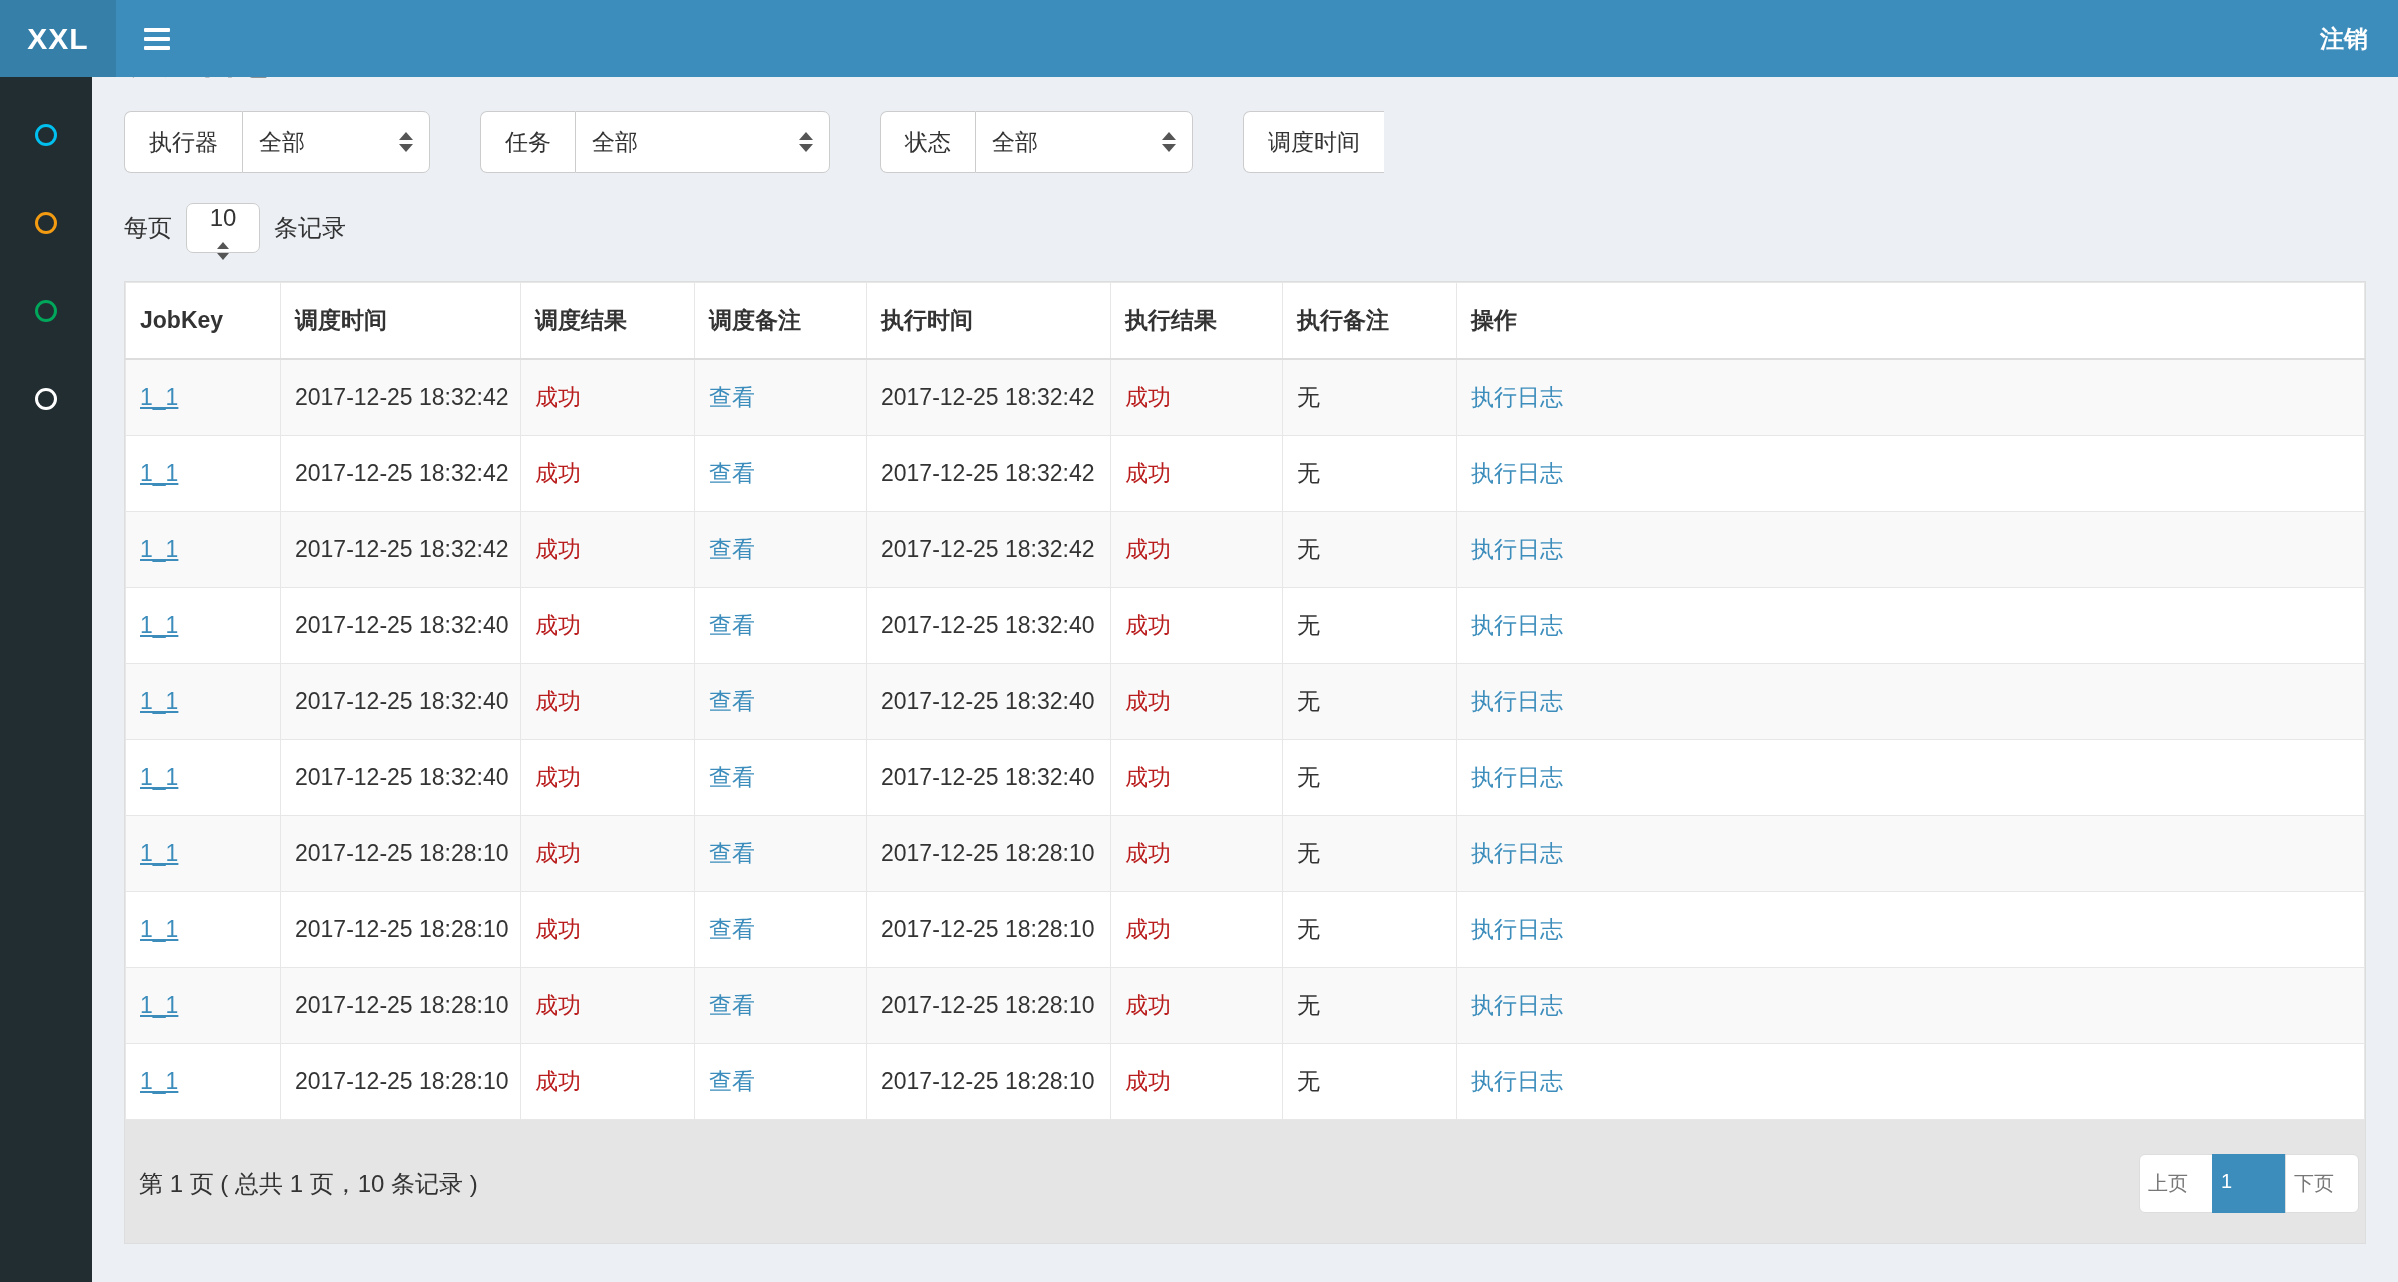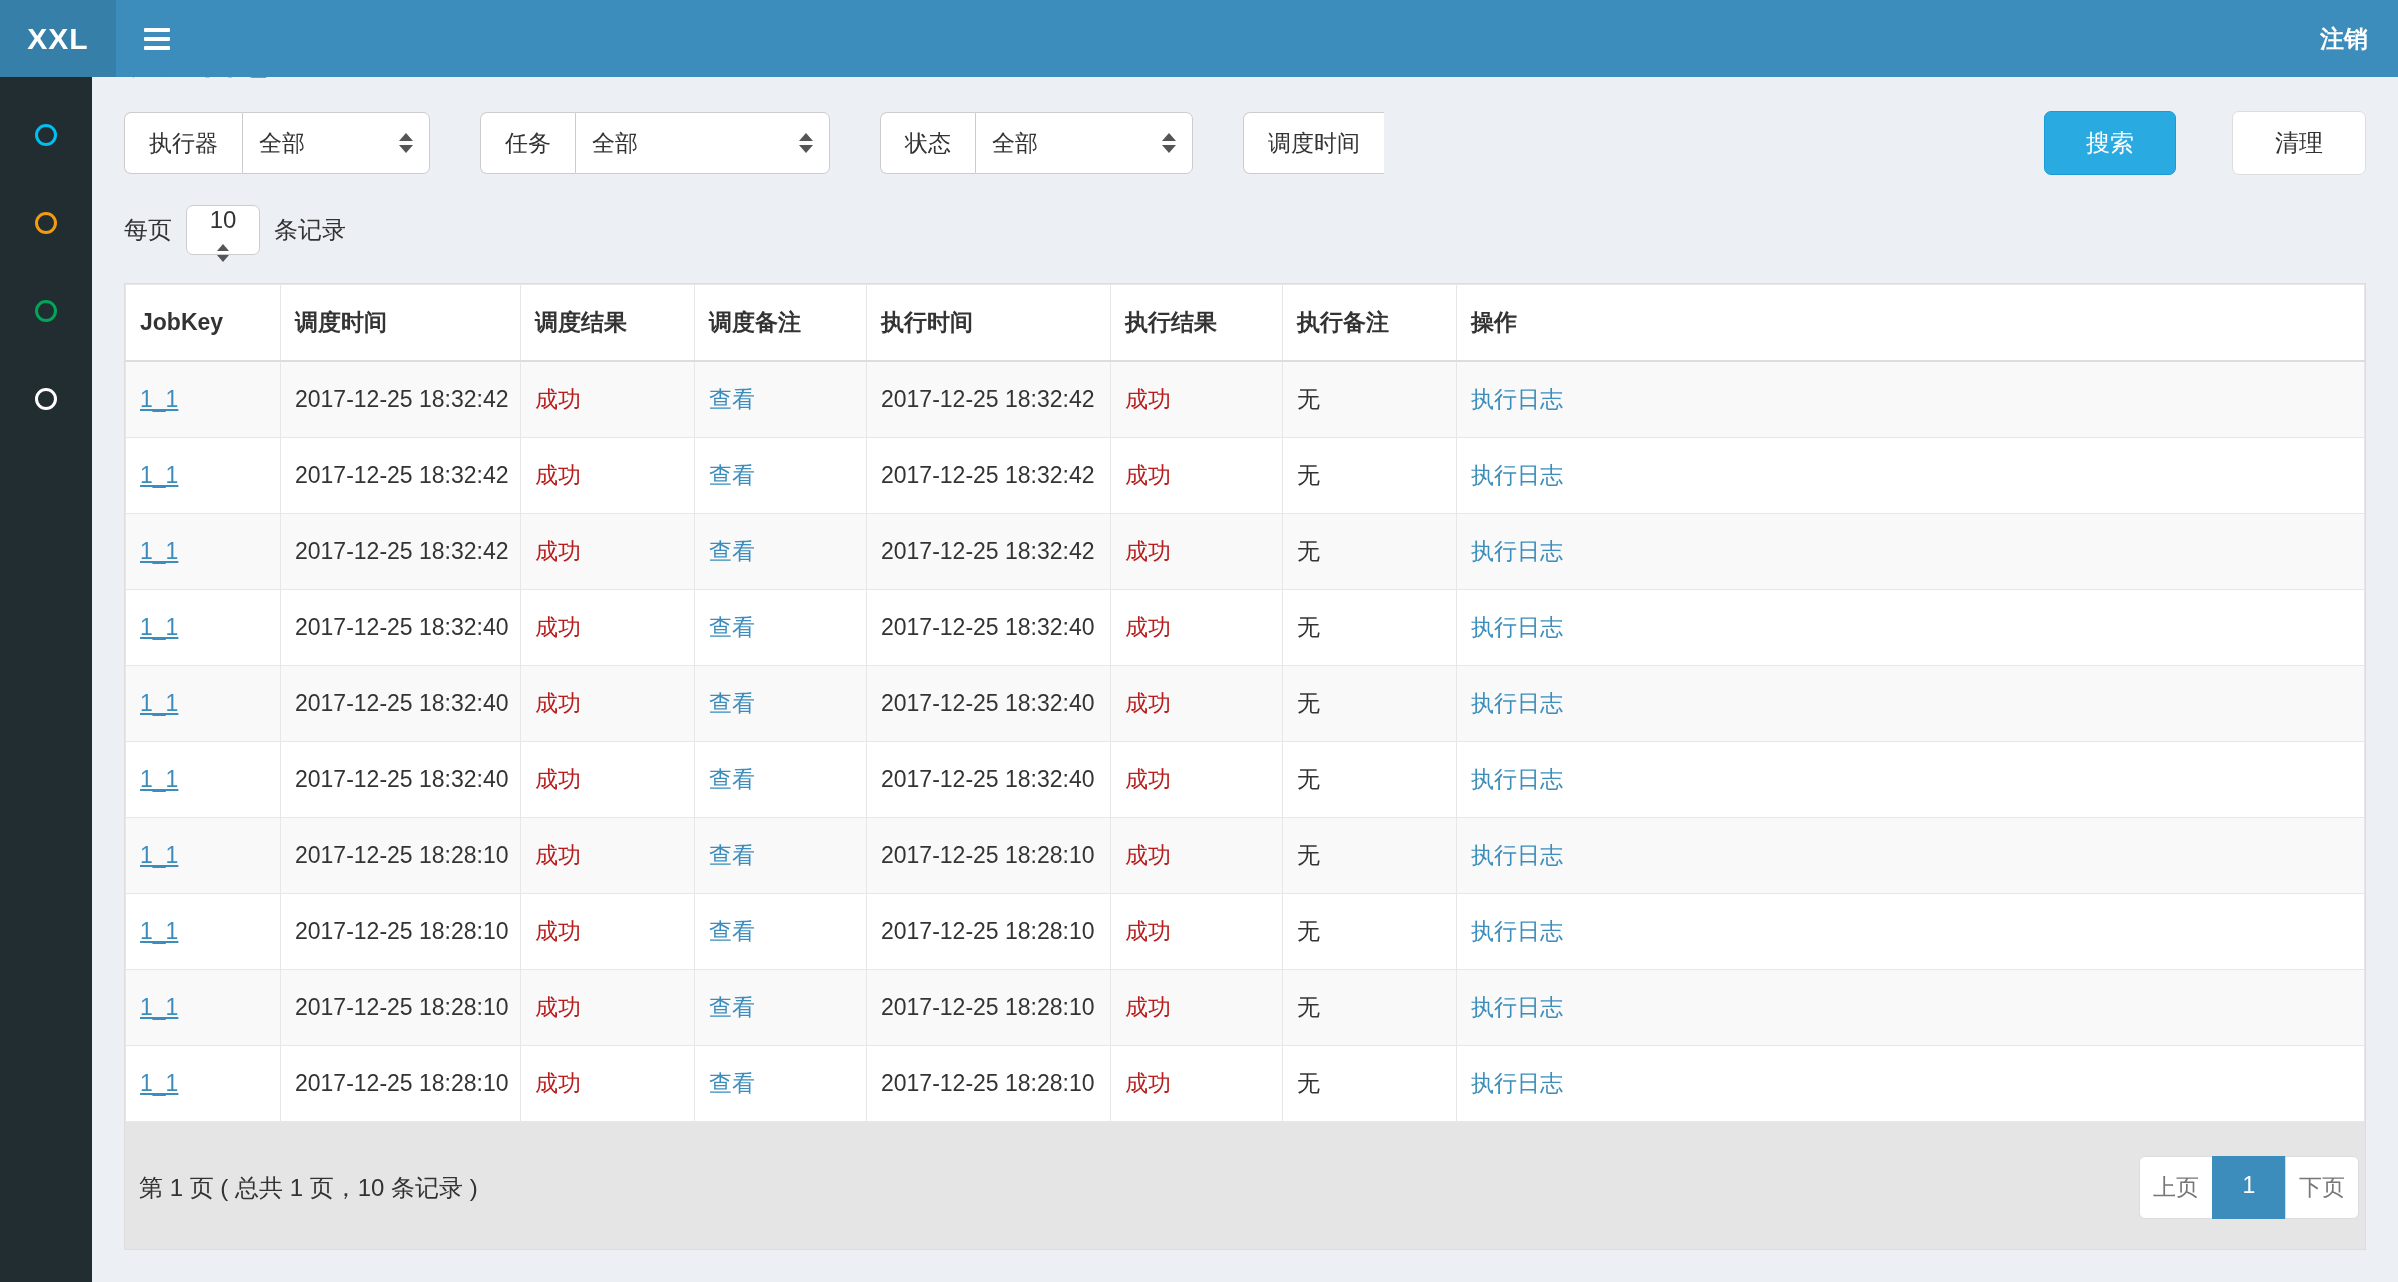--- a/index.html
+++ b/index.html
@@ -59,21 +59,21 @@
   tbody tr:nth-child(even) { background:#fff; }
   col.c1{width:155px;} col.c2{width:240px;} col.c3{width:174px;} col.c4{width:172px;}
   col.c5{width:244px;} col.c6{width:172px;} col.c7{width:174px;}
   a.tbl-link { color:#3c8dbc; text-decoration:none; cursor:pointer; }
   a.jobkey { text-decoration:underline; }
   .success { color:#b91c1c; }
 
   
   .table-footer { display:flex; align-items:center; justify-content:space-between; padding:34px 6px 30px 14px; font-size:24px; color:#333; background:#e5e5e5; }
   .pagination { display:flex; }
-  .page-btn { display:inline-block; min-width:74px; padding:15px 8px; border:1px solid #ddd; background:#fff; color:#777; font-size:23px; text-align:center; cursor:pointer; text-decoration:none; margin-left:-1px; }
+  .page-btn { display:inline-block; min-width:74px; padding:15px 8px; border:1px solid #ddd; background:#fff; color:#777; font-size:20px; text-align:left; cursor:pointer; text-decoration:none; margin-left:-1px; }
   .page-btn:first-child { border-radius:6px 0 0 6px; margin-left:0; }
   .page-btn:last-child { border-radius:0 6px 6px 0; }
   .page-btn.active { background:#3c8dbc; border-color:#3c8dbc; color:#fff; }
 </style>
 </head>
 <body>
 
 <header class="navbar">
   <div class="logo">XXL</div>
   <button class="hamburger">
@@ -134,24 +134,20 @@
       <div class="select w-status">
         <span>全部</span>
         <span class="spinner">
             <i class="up"></i>
             <i class="down"></i>
           </span>
       </div>
     </div>
     <div class="input-group" style="margin-right:0;">
       <span class="addon">调度时间</span>
-    </div>
-    <div class="filter-actions">
-      <button class="btn-search">搜索</button>
-      <button class="btn-clear">清理</button>
     </div>
   </div>
 
   <div class="page-size">
     <span>每页</span>
     <div class="select small">
       <span>10</span>
       <span class="spinner">
           <i class="up"></i>
           <i class="down"></i>

